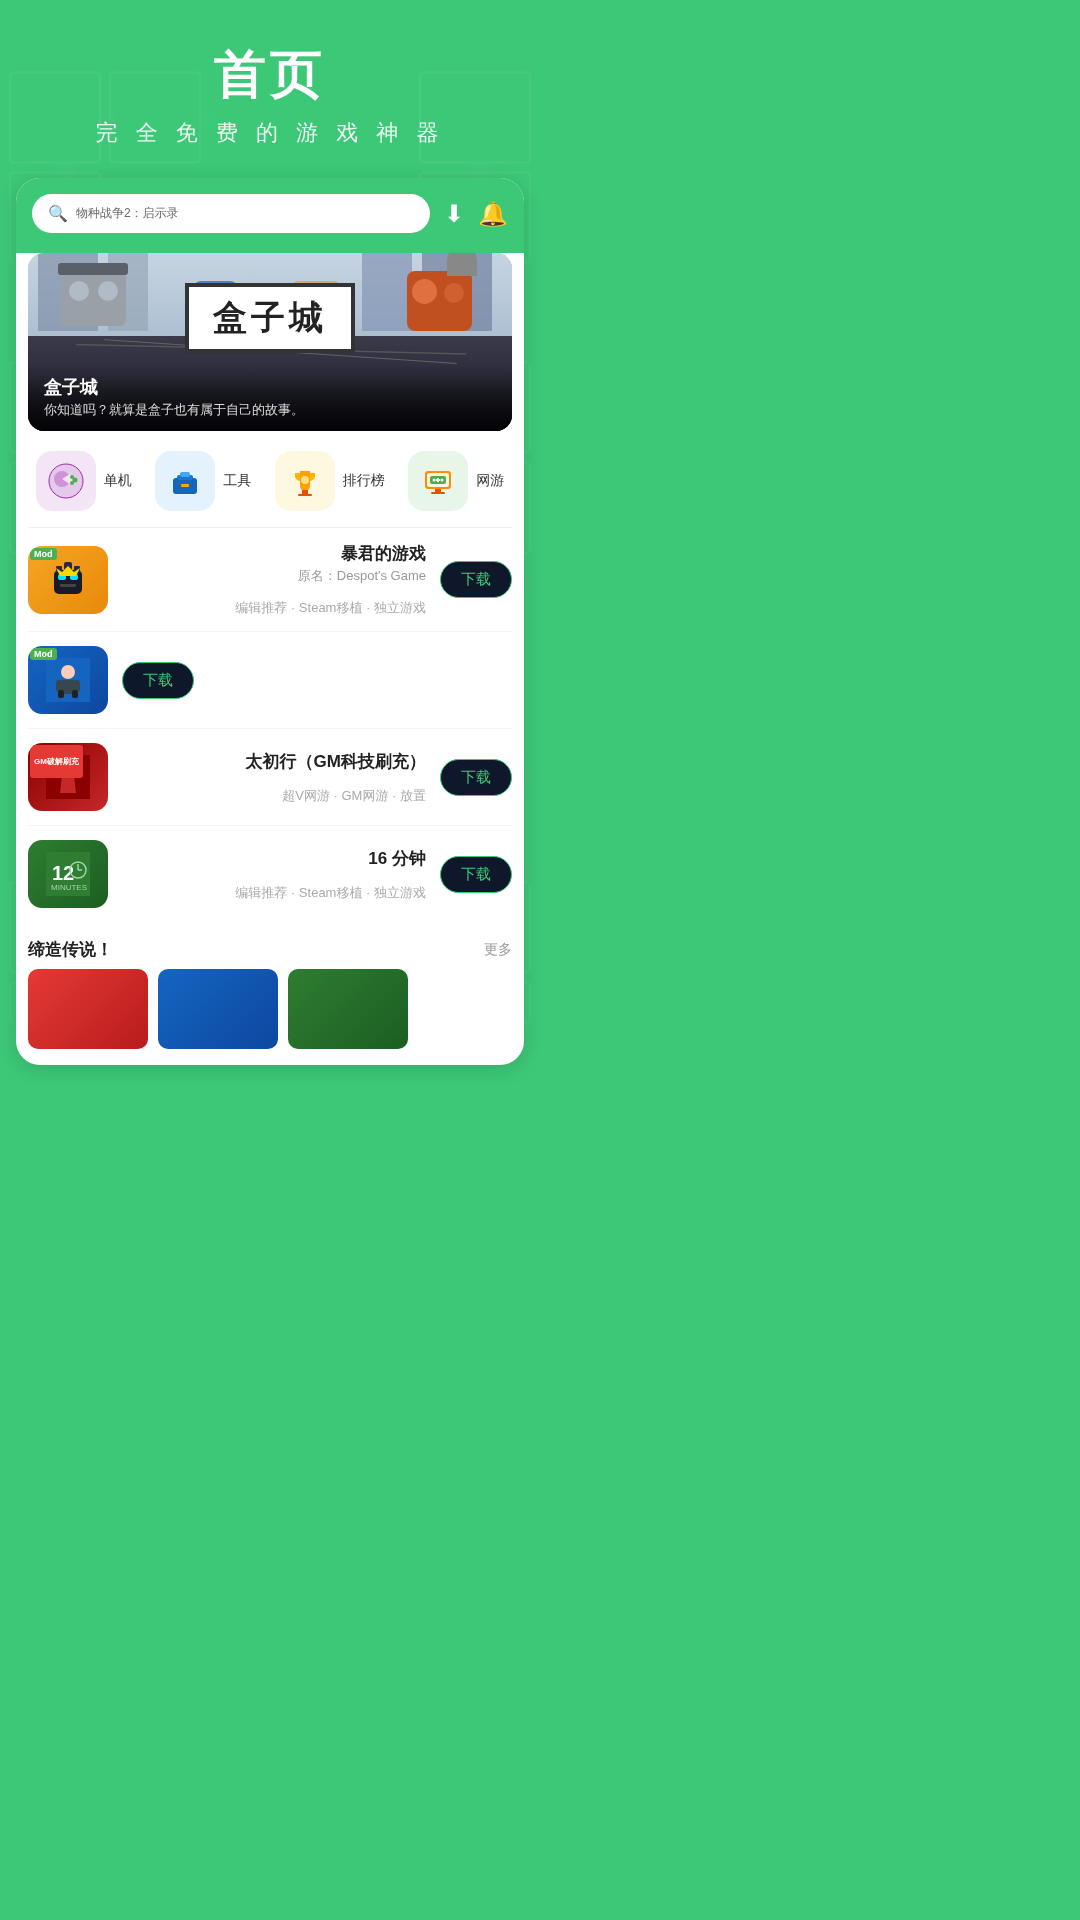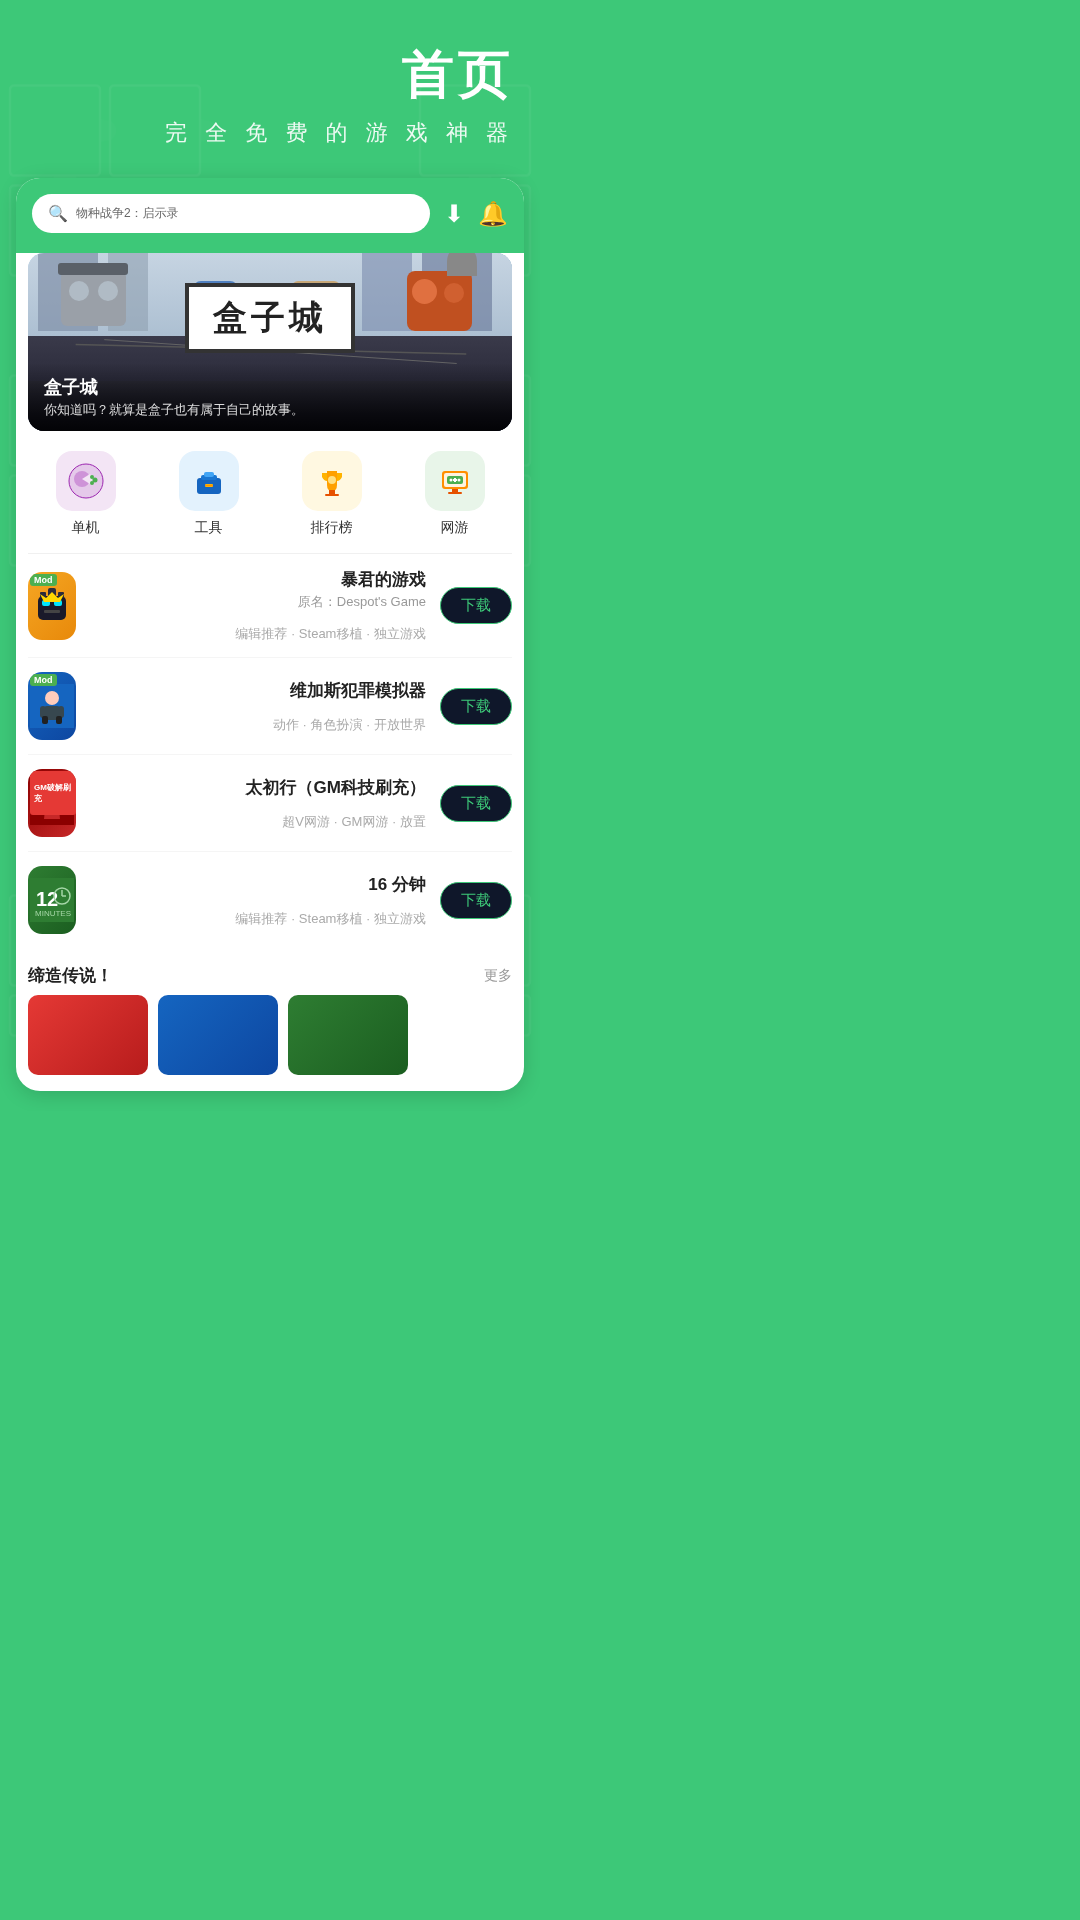--- a/index.html
+++ b/index.html
@@ -19,21 +19,21 @@
       top: 0; left: 0; right: 0; bottom: 0;
       background-color: #3dc878;
       overflow: hidden;
       z-index: 0;
     }
 
     
     .header {
       position: relative;
       z-index: 1;
-      text-align: right;
+      text-align: center;
       padding: 40px 26px 20px;
     }
     .header-title {
       font-size: 52px;
       font-weight: bold;
       color: white;
       letter-spacing: 4px;
     }
     .header-subtitle {
       font-size: 22px;
@@ -140,21 +140,21 @@
     }
 
     
     .categories {
       display: flex;
       justify-content: space-around;
       padding: 20px 8px 16px;
     }
     .category-item {
       display: flex;
-      flex-direction: column;
+      flex-direction: row;
       align-items: center;
       gap: 8px;
       cursor: pointer;
     }
     .category-icon-wrap {
       width: 60px;
       height: 60px;
       border-radius: 16px;
       display: flex;
       align-items: center;
@@ -181,21 +181,21 @@
       display: flex;
       align-items: center;
       padding: 14px 0;
       border-bottom: 1px solid #f5f5f5;
       gap: 14px;
     }
     .game-item:last-child {
       border-bottom: none;
     }
     .game-icon {
-      width: 48px;
+      width: 80px;
       height: 68px;
       border-radius: 14px;
       flex-shrink: 0;
       overflow: hidden;
       position: relative;
     }
     .game-icon-inner {
       width: 100%;
       height: 100%;
       display: flex;
@@ -530,24 +530,20 @@
             <circle cx="22" cy="14" r="7" fill="#ffccbc"></circle>
             <rect x="14" y="22" width="16" height="14" rx="3" fill="#37474f"></rect>
             <rect x="10" y="22" width="6" height="12" rx="3" fill="#37474f"></rect>
             <rect x="28" y="22" width="6" height="12" rx="3" fill="#37474f"></rect>
             <rect x="12" y="32" width="6" height="8" rx="2" fill="#212121"></rect>
             <rect x="26" y="32" width="6" height="8" rx="2" fill="#212121"></rect>
           </svg>
         </div>
         <div class="mod-badge">Mod</div>
       </div>
-      <div class="game-info">
-        <div class="game-name">维加斯犯罪模拟器</div>
-        <div class="game-tags">动作 · 角色扮演 · 开放世界</div>
-      </div>
       <button class="download-btn">下载</button>
     </div>
 
     <div class="game-item">
       <div class="game-icon icon-taichu">
         <div class="game-icon-inner">
           <svg width="44" height="44" viewBox="0 0 44 44">
             <rect width="44" height="44" fill="#8b0000"></rect>
 
             <circle cx="22" cy="14" r="6" fill="#ffccbc"></circle>

